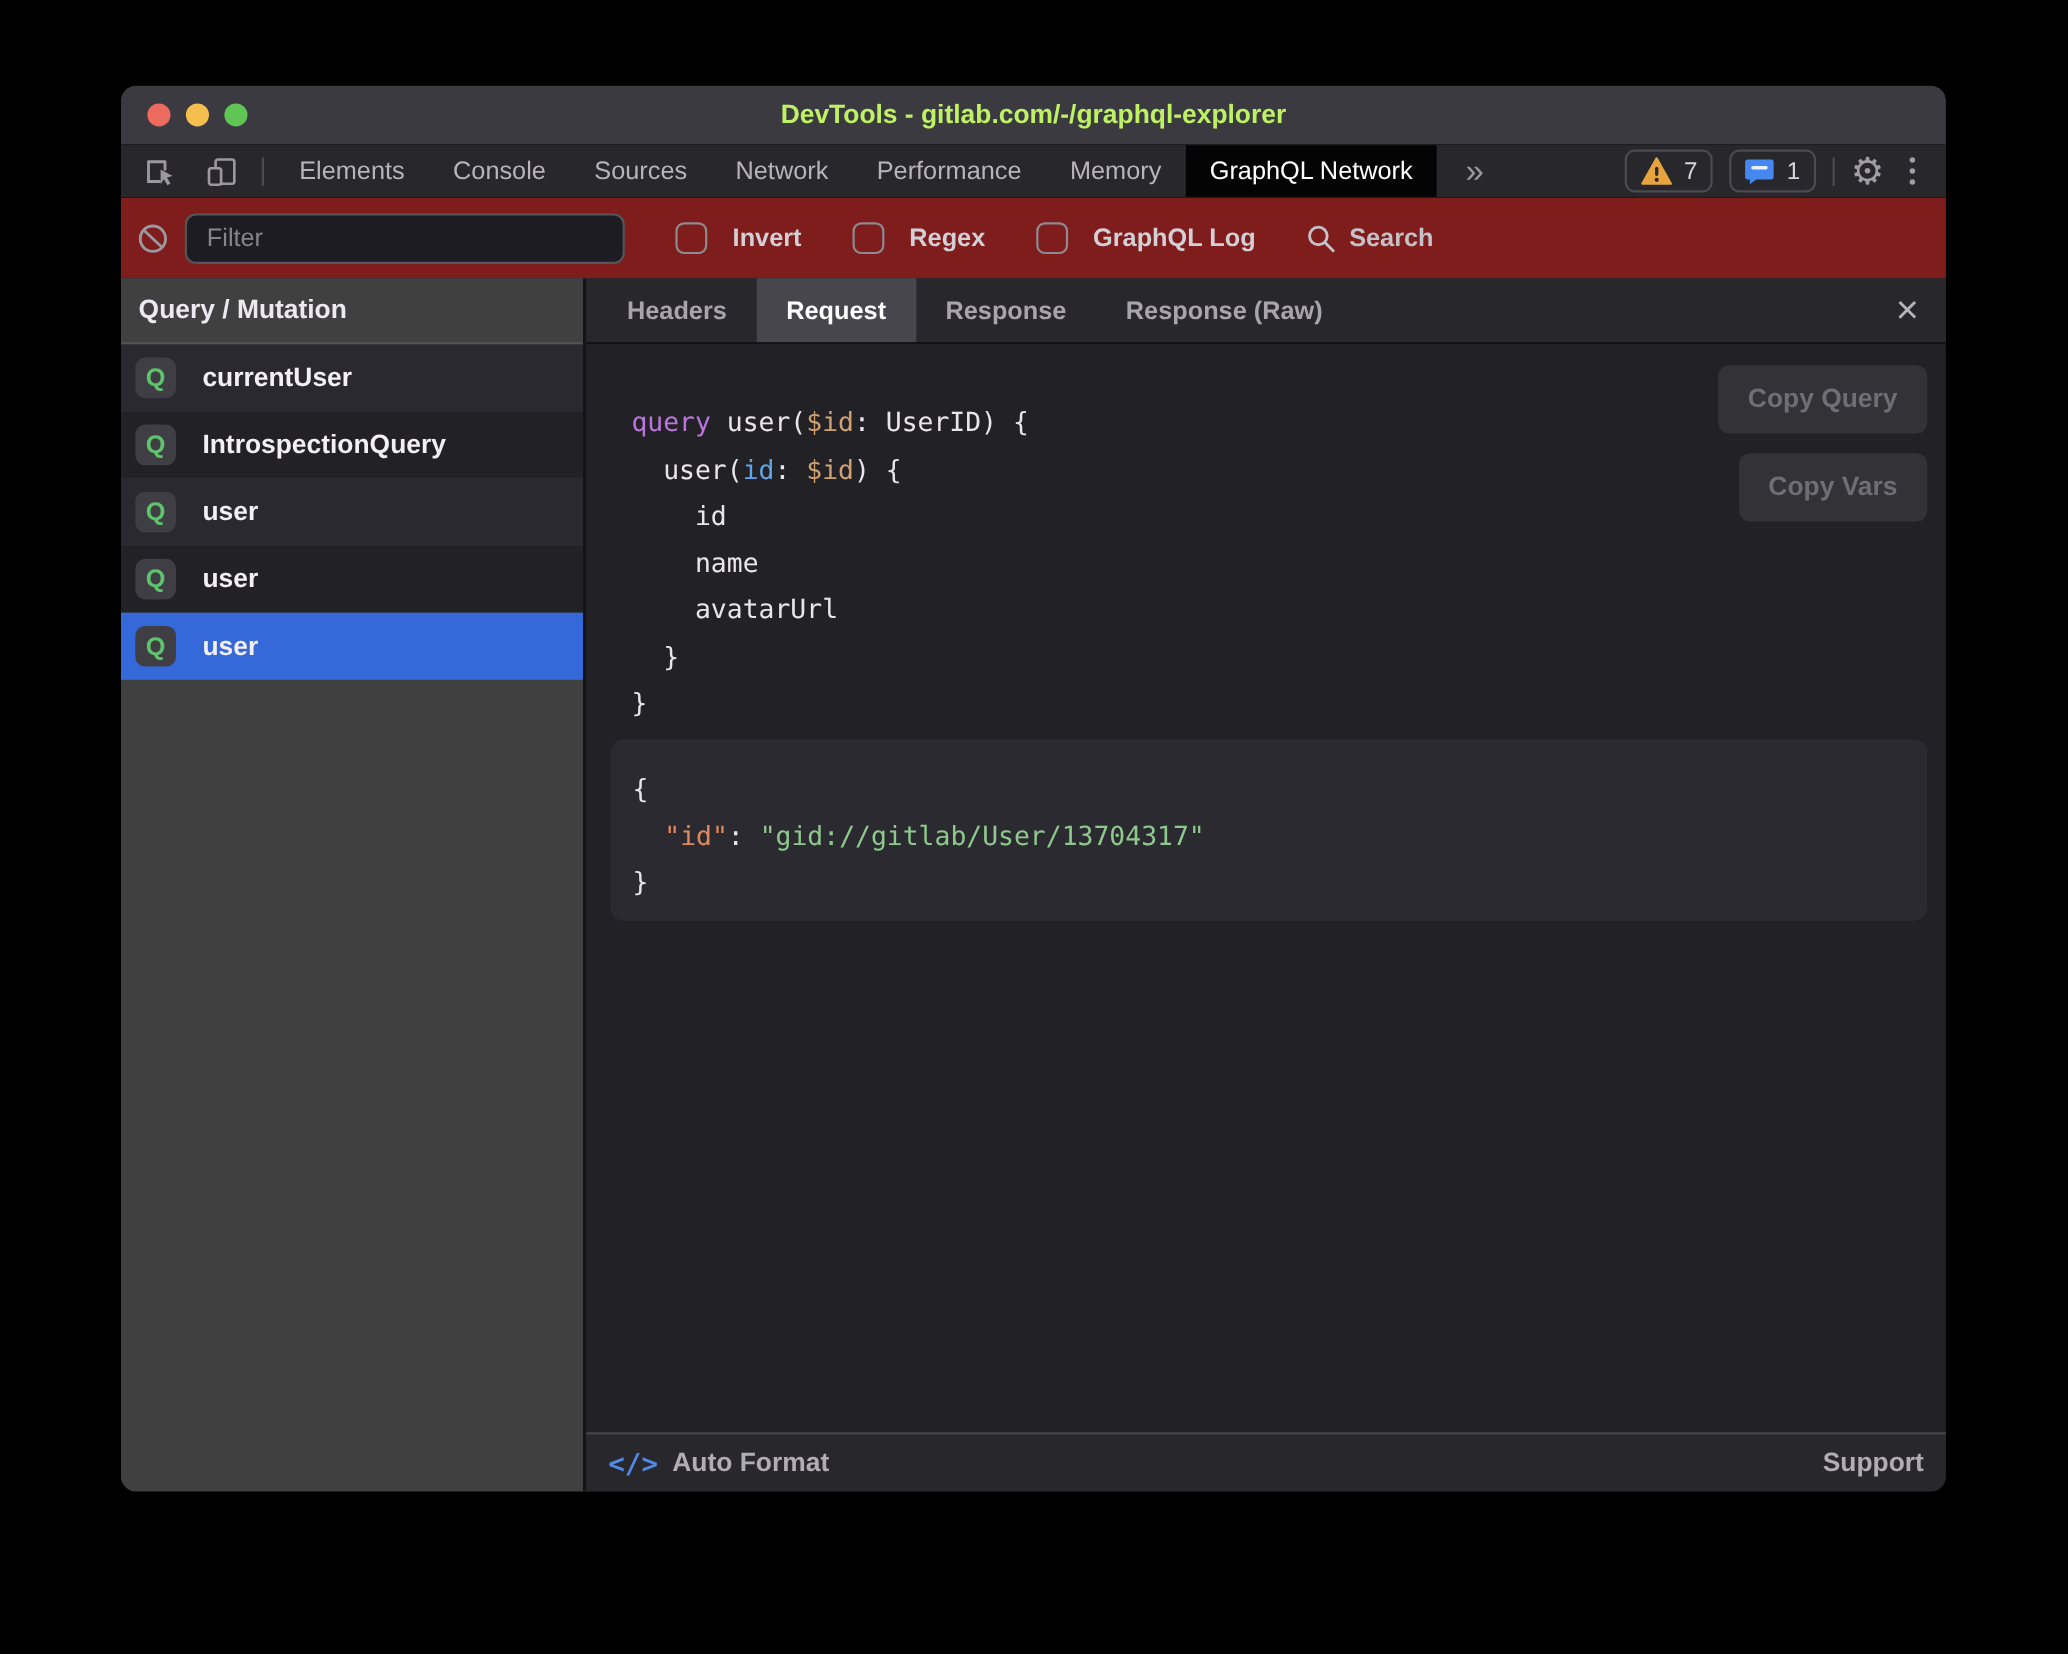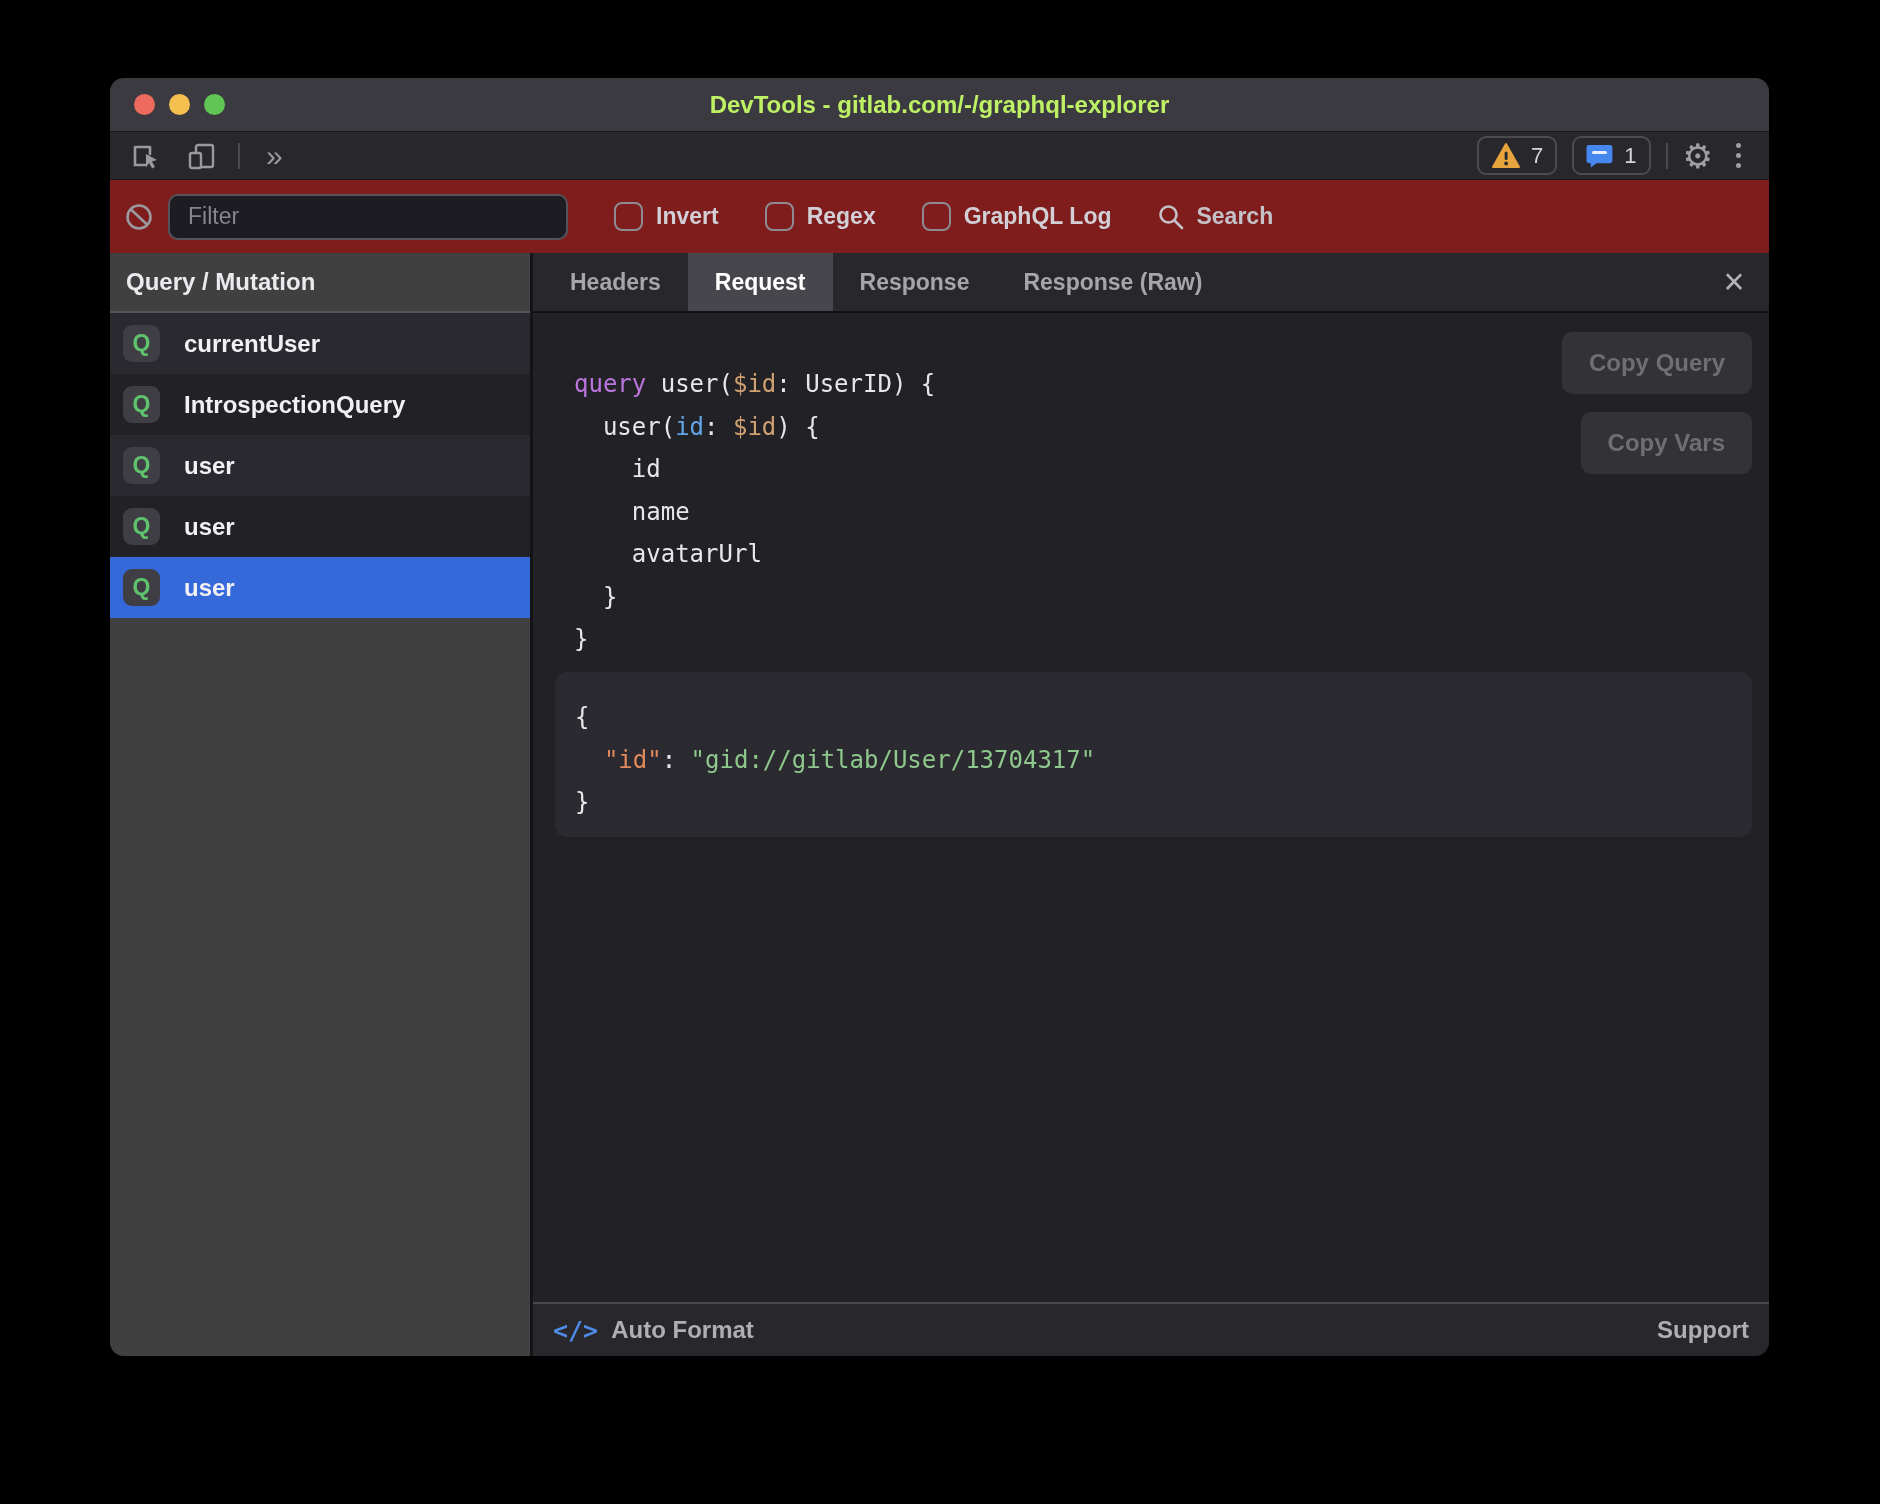--- a/index.html
+++ b/index.html
@@ -39,21 +39,21 @@
 
   
   .filter-row { flex:0 0 74px; background:#7f1d1d; border-top:1px solid #1a191e;
                 display:flex; align-items:center; padding-left:14px; }
   .filter-input { width:400px; height:46px; margin-left:14px; background:#1d1c22;
                   border:2px solid #55545b; border-radius:10px; color:#ddd;
                   font-size:23px; padding:0 18px; outline:none;
                   font-family:"Liberation Sans",sans-serif; }
   .filter-input::placeholder { color:#87858b; }
   .filter-checkboxes { display:flex; align-items:center; margin-left:46px; gap:46px; }
-  .cb-group { display:flex; align-items:center; gap:13px; cursor:default; }
+  .cb-group { display:flex; align-items:center; gap:23px; cursor:default; }
   .cb-box { width:29px; height:29px; border:2.5px solid #8d8b91; border-radius:8px; background:transparent; }
   .cb-label { font-size:23px; font-weight:bold; color:#d2d0d6; }
   .search-ctl { display:flex; align-items:center; gap:11px; margin-left:46px; }
   .search-label { font-size:23px; font-weight:bold; color:#c4c2c8; }
 
   
   .body { flex:1; display:flex; min-height:0; }
 
   .sidebar { width:423px; flex:0 0 423px; border-right:3px solid #141318;
              display:flex; flex-direction:column; background:#404040; }
@@ -135,20 +135,29 @@
           </svg>
         </span>
         <span>
           <svg width="32" height="32" viewBox="0 0 32 32">
             <rect x="10" y="5" width="17" height="22" rx="2" stroke="#9b999f" stroke-width="2.4" fill="none"></rect>
             <rect x="4" y="13" width="11" height="15" rx="2" stroke="#9b999f" stroke-width="2.4" fill="#28272c"></rect>
           </svg>
         </span>
       </div>
       <div class="vdiv"></div>
+      <div class="dt-tab-strip">
+          <div class="dt-tab">Elements</div>
+          <div class="dt-tab">Console</div>
+          <div class="dt-tab">Sources</div>
+          <div class="dt-tab">Network</div>
+          <div class="dt-tab">Performance</div>
+          <div class="dt-tab">Memory</div>
+          <div class="dt-tab selected">GraphQL Network</div>
+        </div>
       <div class="chevron-more">»</div>
       <div class="toolbar-right">
         <div class="badge">
           <span>
             <svg width="30" height="28" viewBox="0 0 30 28">
               <path d="M15 2 L28 25 L2 25 Z" style="fill:var(--warn-yellow,#e7a43c)" stroke="var(--warn-yellow,#e7a43c)" stroke-width="2" stroke-linejoin="round"></path>
               <rect x="13.6" y="9.5" width="3" height="8.5" rx="1.5" fill="#2a2930"></rect>
               <circle cx="15.1" cy="21.5" r="1.9" fill="#2a2930"></circle>
             </svg>
           </span>

